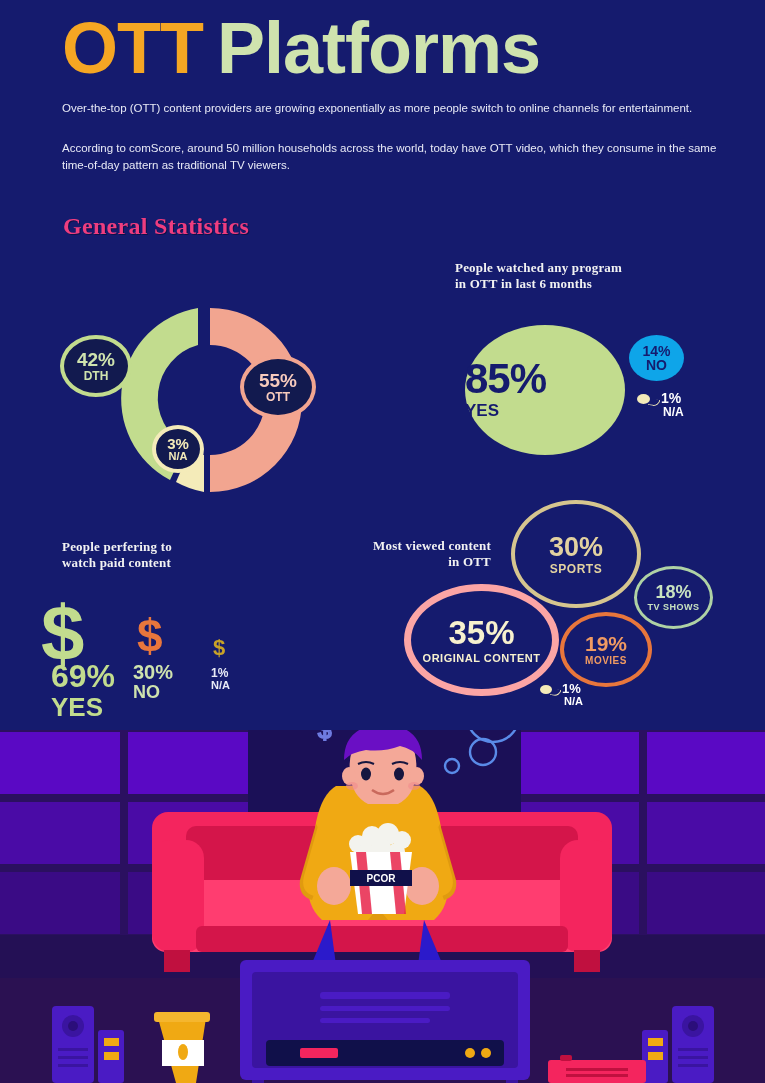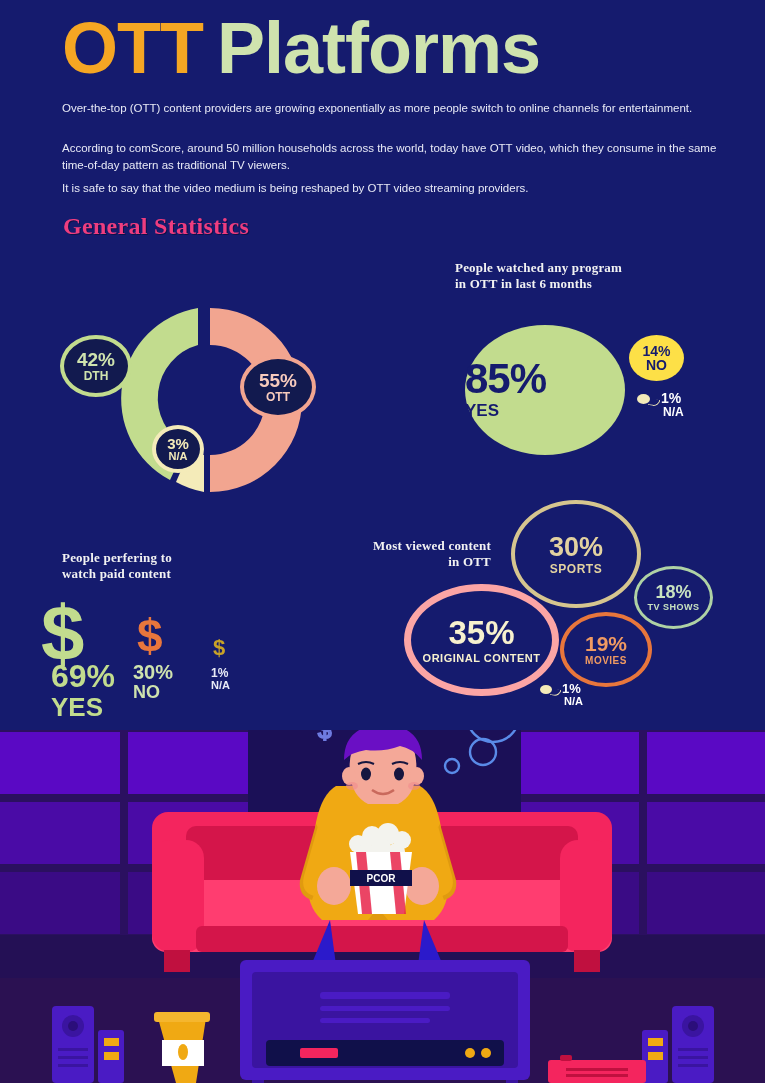--- a/index.html
+++ b/index.html
@@ -46,21 +46,21 @@
 
   
   .sublabel {
     position:absolute;
     font-family:"Liberation Serif", serif;
     font-weight:700; font-size:13px; color:#F2F2F2; line-height:1.25;
     letter-spacing:.2px;
   }
   .sl-a { left:62px; top:260px; }
   .sl-b { left:455px; top:260px; }
-  .sl-c { left:62px; top:550px;font-family:Liberation Serif, serif; }
+  .sl-c { left:62px; top:539px;font-family:Liberation Serif, serif; }
   .sl-d { left:343px; top:538px; width:148px; text-align:right; }
 
   
   .donut { position:absolute; left:58px; top:300px; width:290px; height:200px; }
 
   
   .pill {
     position:absolute; border-radius:50%;
     display:flex; flex-direction:column; align-items:center; justify-content:center;
     line-height:1.02; font-weight:700; text-align:center;
@@ -91,21 +91,21 @@
     position:absolute; left:465px; top:325px; width:160px; height:130px;
     background:#C2DC8E; border-radius:50%;
     display:flex; flex-direction:column; align-items:flex-start; justify-content:center;
     color:#151B6E;
   }
   .circ85 .big{ font-size:42px; font-weight:700; line-height:.95; letter-spacing:-1px;}
   .circ85 .sml{ font-size:17px; font-weight:700; margin-top:2px;}
 
   .circ14 {
     position:absolute; left:629px; top:335px; width:55px; height:46px;
-    background:#fde047; border-radius:50%;
+    background:#0ea5e9; border-radius:50%;
     display:flex; flex-direction:column; align-items:center; justify-content:center;
     color:#151B6E;
   }
   .circ14 .big{ font-size:14px; font-weight:700; line-height:1;}
   .circ14 .sml{ font-size:14px; font-weight:700; line-height:1;}
 
   .na1 { position:absolute; left:637px; top:392px; width:70px; color:#FFFFFF; }
   .na1 .dot {
     position:absolute; left:0; top:2px; width:13px; height:10px;
     background:#F4EBB9; border-radius:50%;
@@ -190,21 +190,20 @@
 <div id="page">
 
   <div class="topbg"></div>
 
   <div class="title">
     <span class="ott">OTT</span><span class="plat">Platforms</span>
   </div>
 
   <div class="para p1">Over-the-top (OTT) content providers are growing exponentially as more people switch to online channels for entertainment.</div>
   <div class="para p2">According to comScore, around 50 million households across the world, today have OTT video, which they consume in the same time-of-day pattern as traditional TV viewers.</div>
-  <div class="para p3">It is safe to say that the video medium is being reshaped by OTT video streaming providers.</div>
 
   <div class="sect-head">General Statistics</div>
 
   <div class="sublabel sl-b" style="white-space:pre-line;">People watched any program
 in OTT in last 6 months</div>
   <div class="sublabel sl-c" style="white-space:pre-line;">People perfering to
 watch paid content</div>
   <div class="sublabel sl-d" style="white-space:pre-line;">Most viewed content
 in OTT</div>
 

